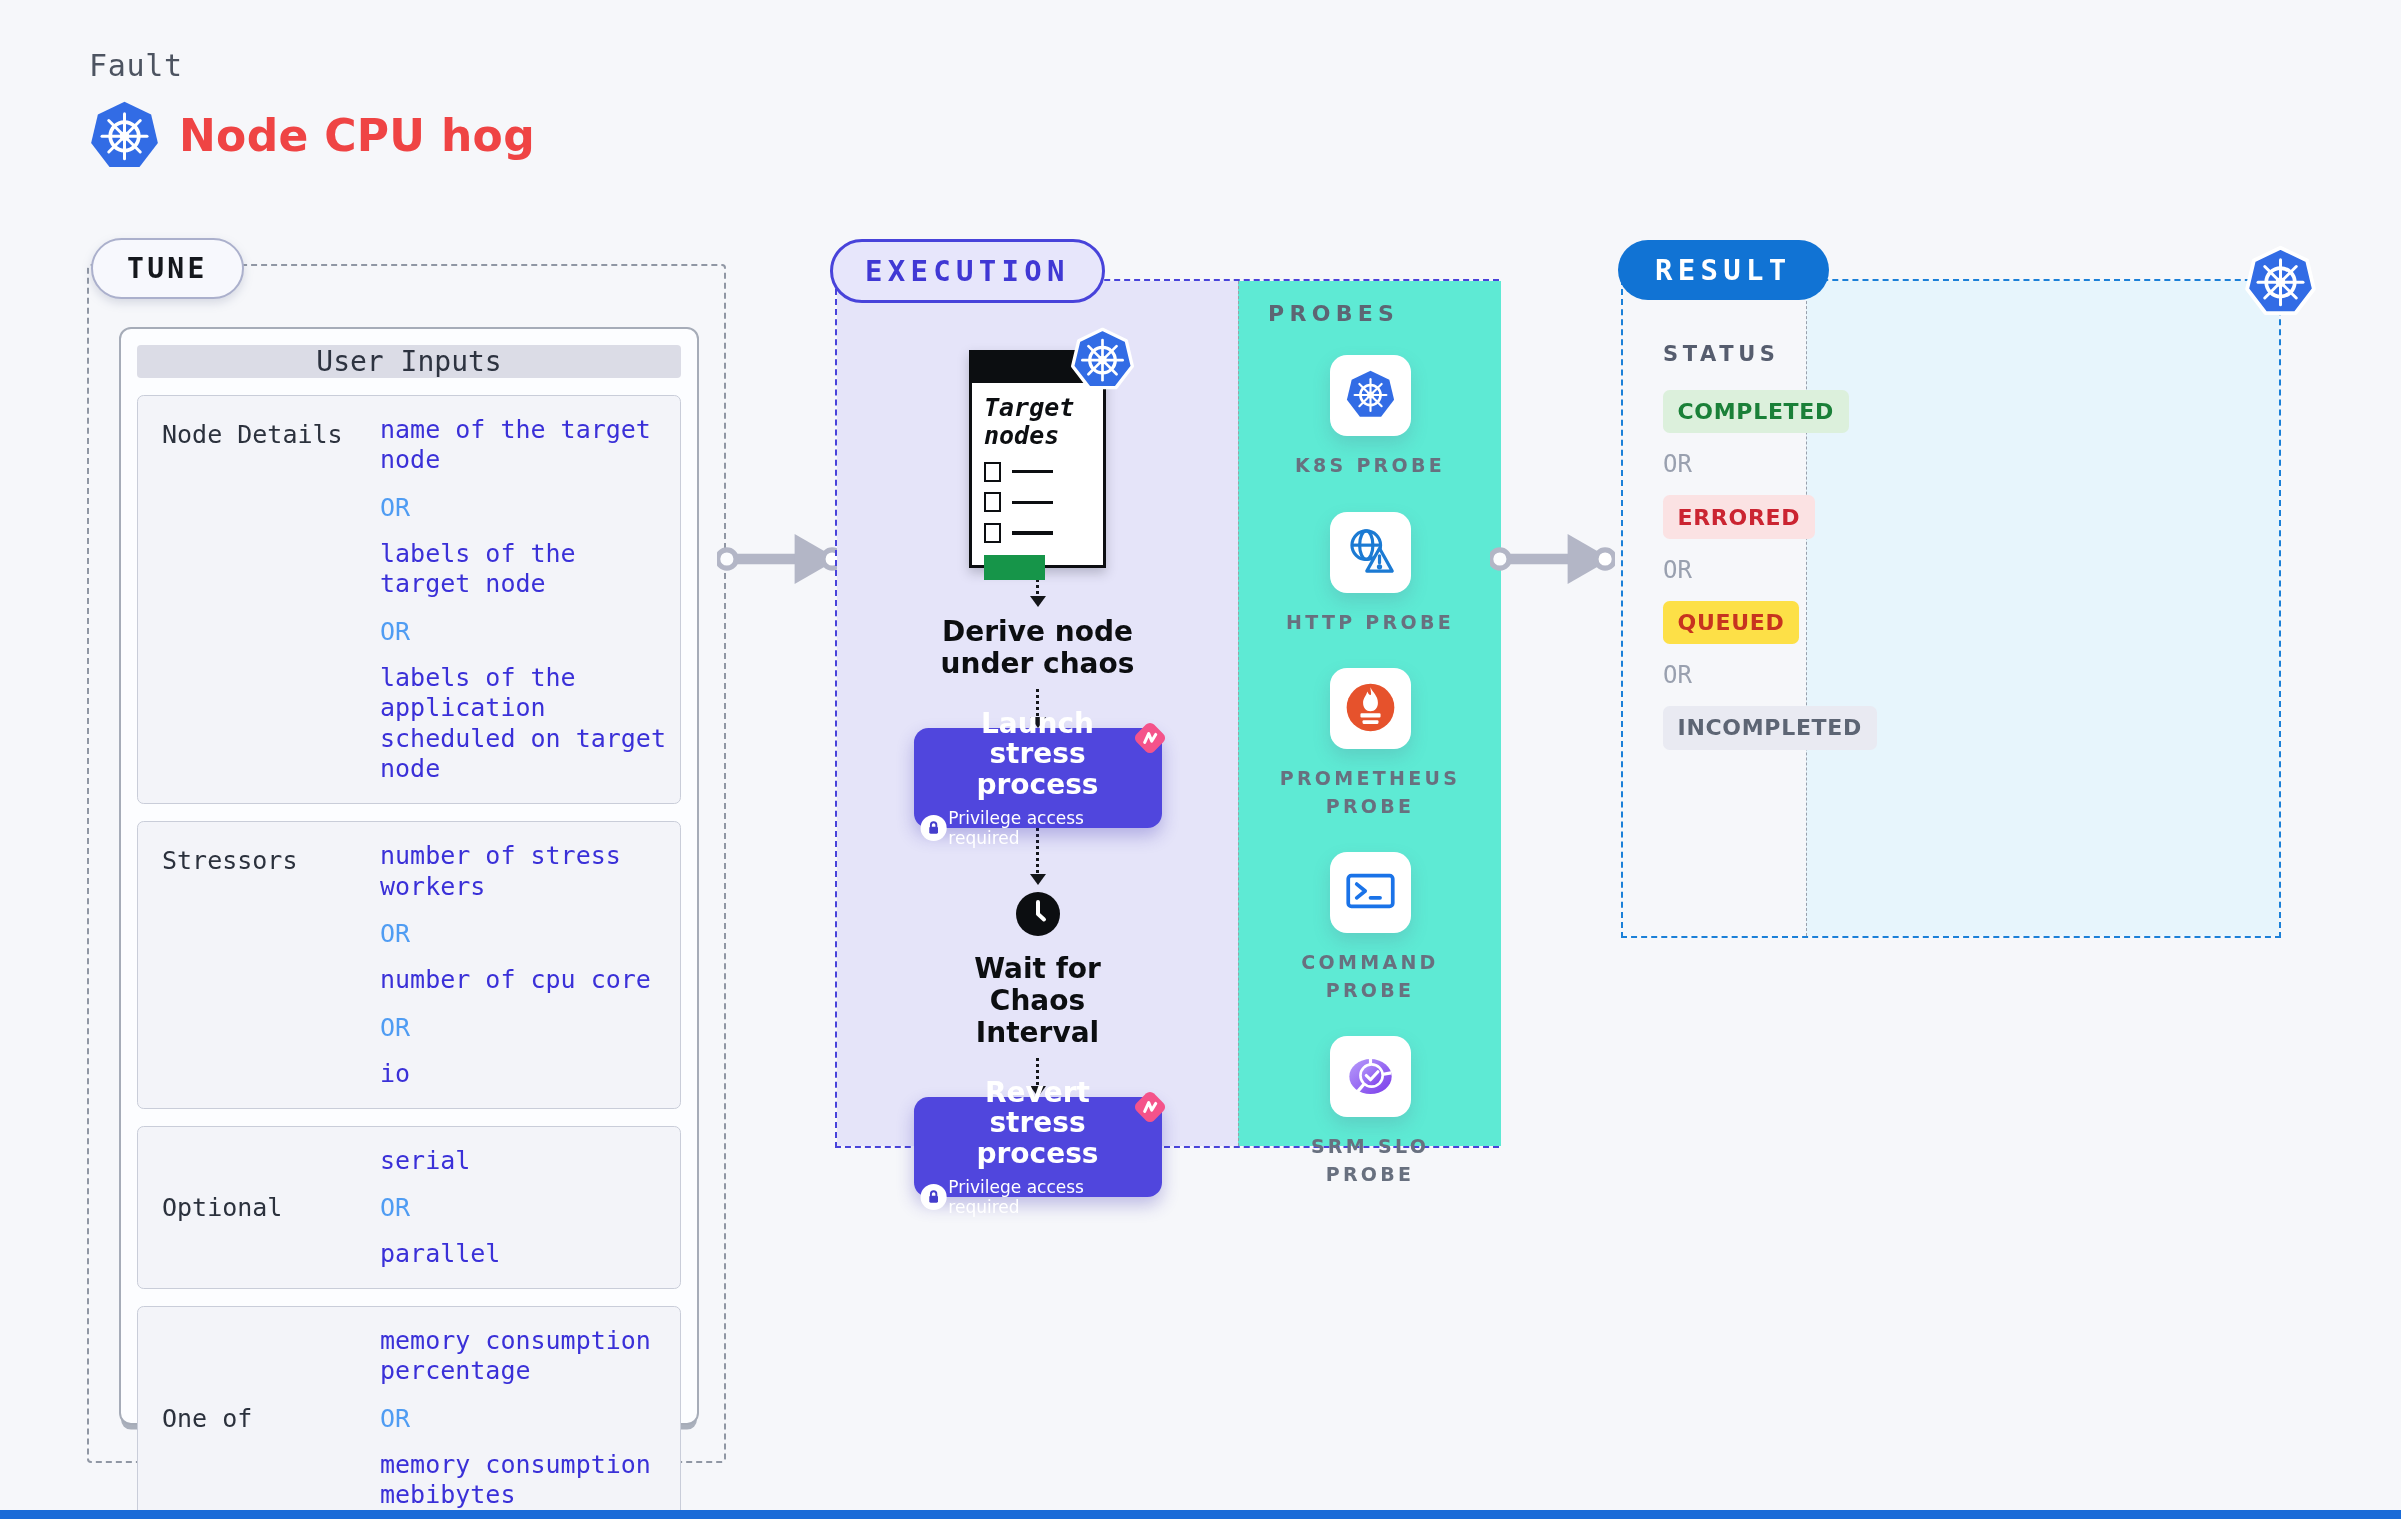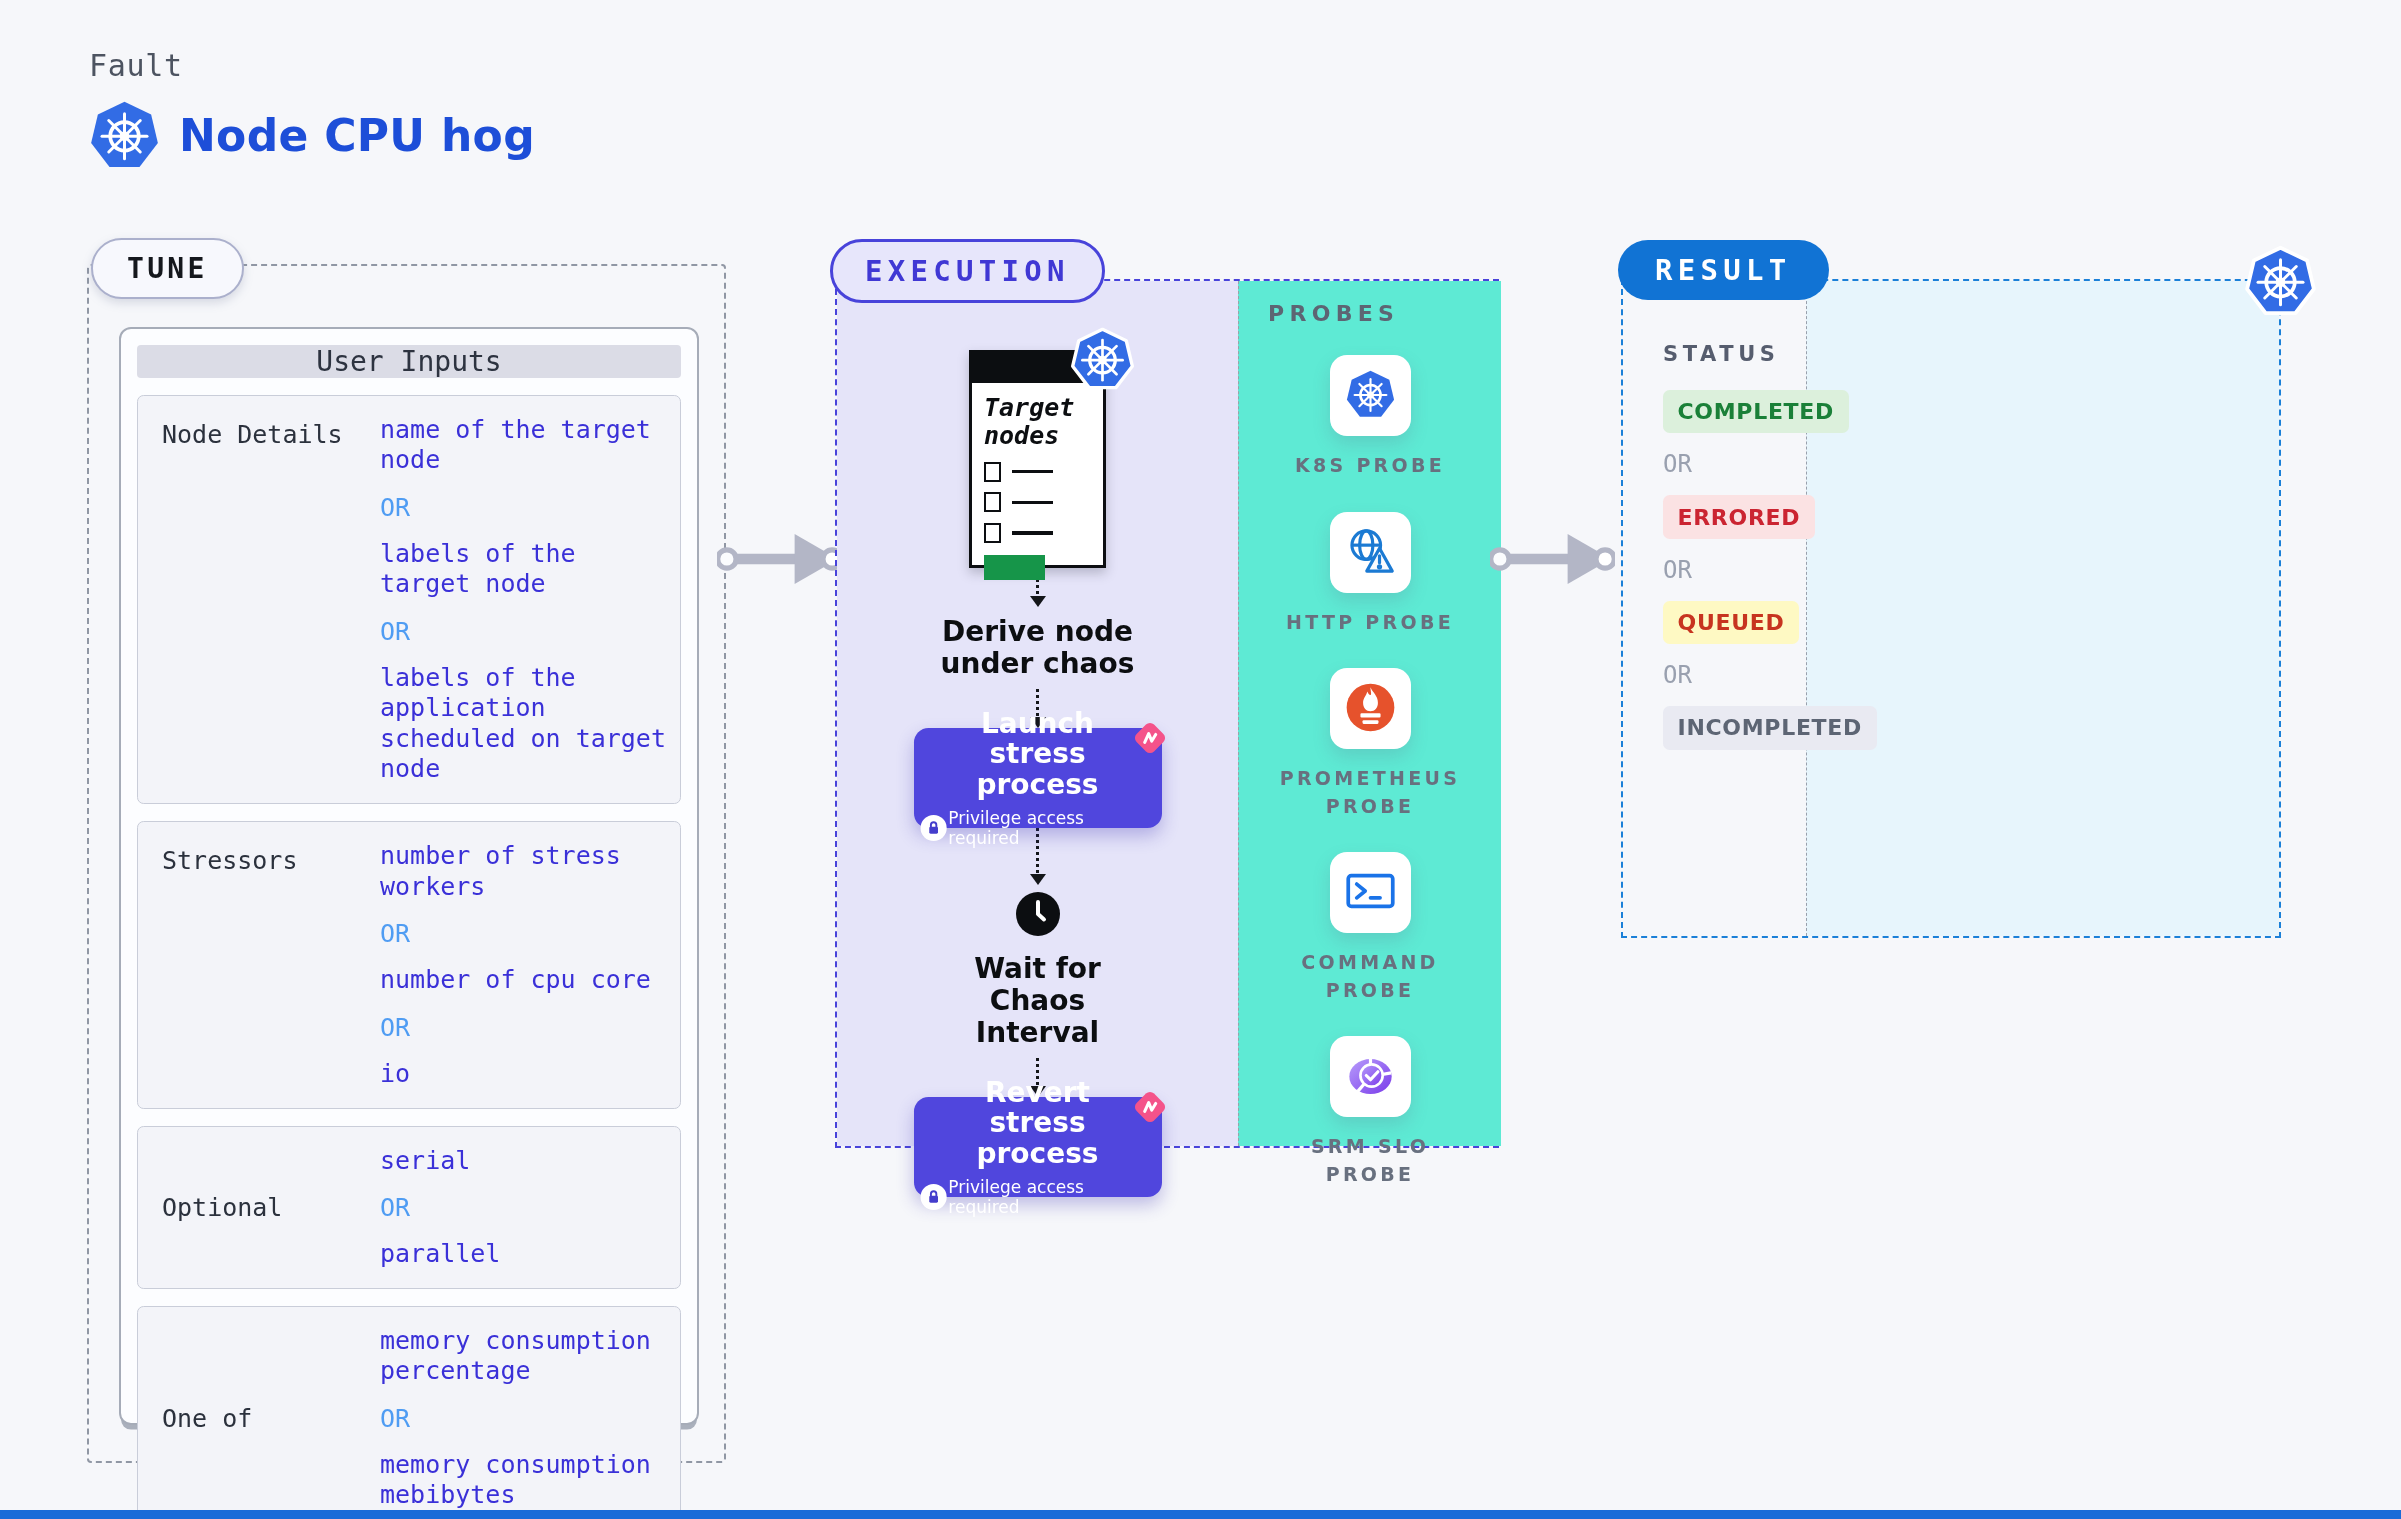--- a/index.html
+++ b/index.html
@@ -4,21 +4,21 @@
 <style>
   * { margin:0; padding:0; box-sizing:border-box; }
   html,body { width:2401px; height:1519px; }
   body { font-family:"DejaVu Sans", sans-serif; background:#f6f7fa; position:relative; overflow:hidden; }
 
   
   .eyebrow { position:absolute; left:89px; top:48px; font-family:"DejaVu Sans Mono",monospace;
              font-size:30px; color:#4d5461; letter-spacing:0.7px; }
   .title-row { position:absolute; left:87px; top:98px; display:flex; align-items:center; gap:17px; }
   .title-row .k8s { width:75px; height:75px; }
-  .page-title { font-size:44px; font-weight:bold; color:#1d4ed8; letter-spacing:0.3px; }
+  .page-title { font-size:44px; font-weight:bold; color:#ef4444; letter-spacing:0.3px; }
 
   
   .pill { position:absolute; z-index:5; font-family:"DejaVu Sans Mono",monospace; font-weight:bold;
           border-radius:40px; display:flex; align-items:center; justify-content:center; }
   .pill.tune { left:91px; top:238px; padding:12px 34px; font-size:28px; letter-spacing:3.3px;
                color:#15181d; background:#f7f8fd; border:2.6px solid #abb0cc; box-shadow:0 4px 9.2px rgba(120,126,160,.25); }
   .pill.execution { left:830px; top:239px; padding:12px 32px; font-size:29px; letter-spacing:5.3px;
                color:#4038d4; background:#e7e6fb; border:3.3px solid #4843da; }
   .pill.result { left:1618px; top:240px; padding:13.2px 37px; font-size:29px; letter-spacing:5.3px;
                color:#ffffff; background:#1173d4; border:none; }
@@ -395,21 +395,21 @@
     </svg></span>
 <div class="result-box">
   <div class="result-cyan"></div>
   <div class="status-col">
     <div class="status-title">STATUS</div>
     <div id="status-list" style="display:flex;flex-direction:column;align-items:flex-start;">
         <div class="status-badge" style="color: rgb(26, 128, 56); background: rgb(220, 240, 220);">COMPLETED</div>
         <div class="status-or">OR</div>
         <div class="status-badge" style="color: rgb(203, 36, 49); background: rgb(251, 226, 227);">ERRORED</div>
         <div class="status-or">OR</div>
-        <div class="status-badge" style="color: rgb(199, 52, 31); background: #fef9c3;">QUEUED</div>
+        <div class="status-badge" style="color: rgb(199, 52, 31); background: #fde047;">QUEUED</div>
         <div class="status-or">OR</div>
         <div class="status-badge" style="color: rgb(93, 101, 116); background: rgb(233, 234, 242);">INCOMPLETED</div>
       </div>
   </div>
 
 </div>
 
 <div class="bottom-bar"></div>
 
 

